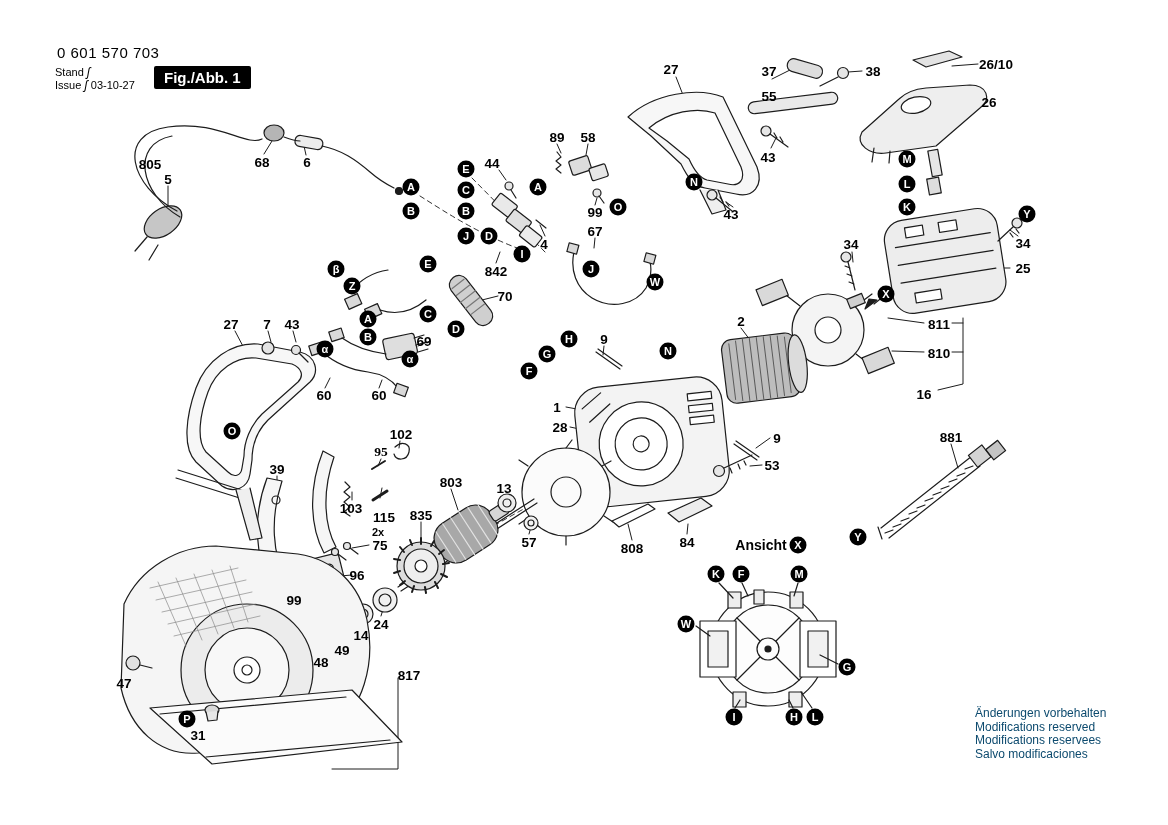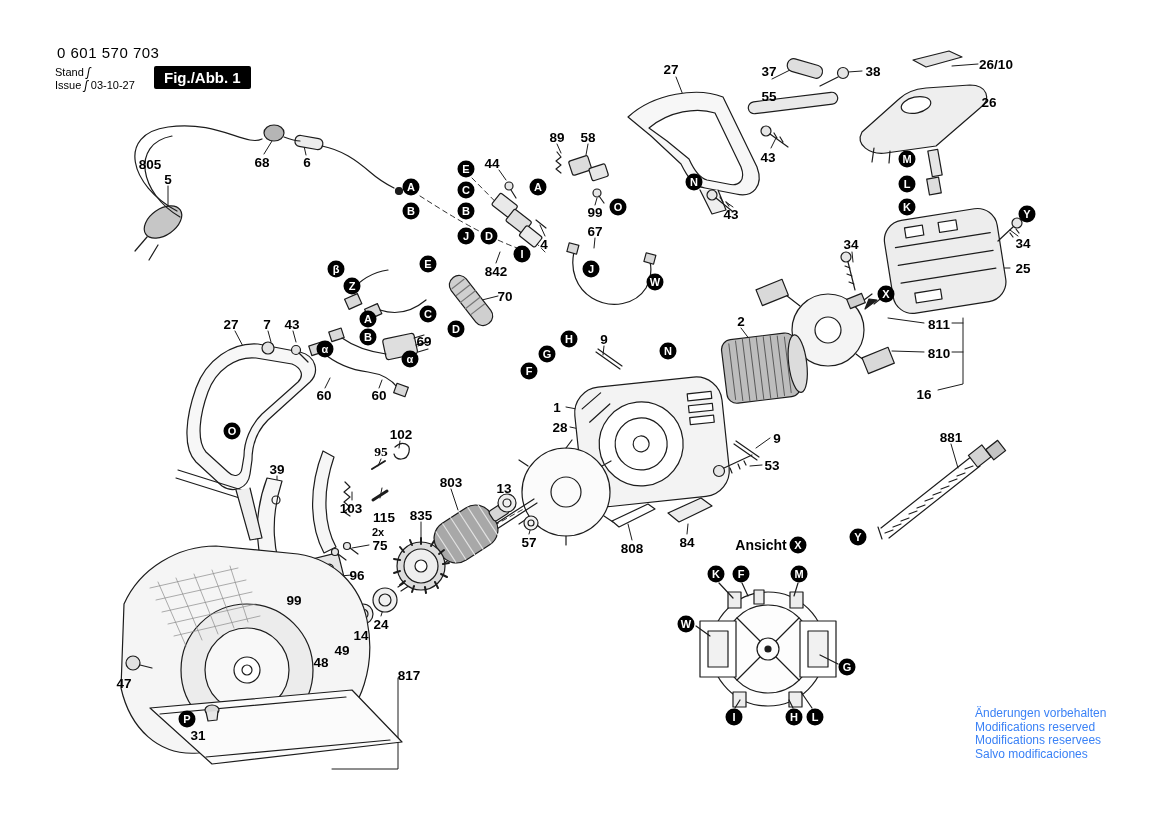--- a/index.html
+++ b/index.html
@@ -12,21 +12,21 @@
   .fig-box{position:absolute;left:154px;top:66px;background:#000;color:#fff;font-weight:bold;
            font-size:15px;padding:3px 10px;border-radius:2px;}
   .ansicht-label{position:absolute;left:761px;top:545px;transform:translate(-50%,-50%);
                  font-weight:bold;font-size:14px;}
   .part-label{position:absolute;transform:translate(-50%,-50%);font-weight:bold;font-size:13.5px;
               white-space:nowrap;}
   .part-label.small{font-size:11px;font-weight:bold;}
   .callout{position:absolute;transform:translate(-50%,-50%);width:17px;height:17px;border-radius:50%;
            background:#000;color:#fff;font-weight:bold;font-size:11px;display:flex;
            align-items:center;justify-content:center;line-height:1;}
-  .footer{position:absolute;left:975px;top:707px;font-size:12px;line-height:13.5px;color:#3b82f6;}
+  .footer{position:absolute;left:975px;top:707px;font-size:12px;line-height:13.5px;color:#0c4a6e;}
 </style>
 </head>
 <body>
 
 <div class="page">
 
   <svg class="artwork" width="1168" height="825" viewBox="0 0 1168 825">
     <g stroke="#1c1c1c" stroke-width="1.2" fill="none" stroke-linecap="round" stroke-linejoin="round">
 
       <g stroke-width="1">

